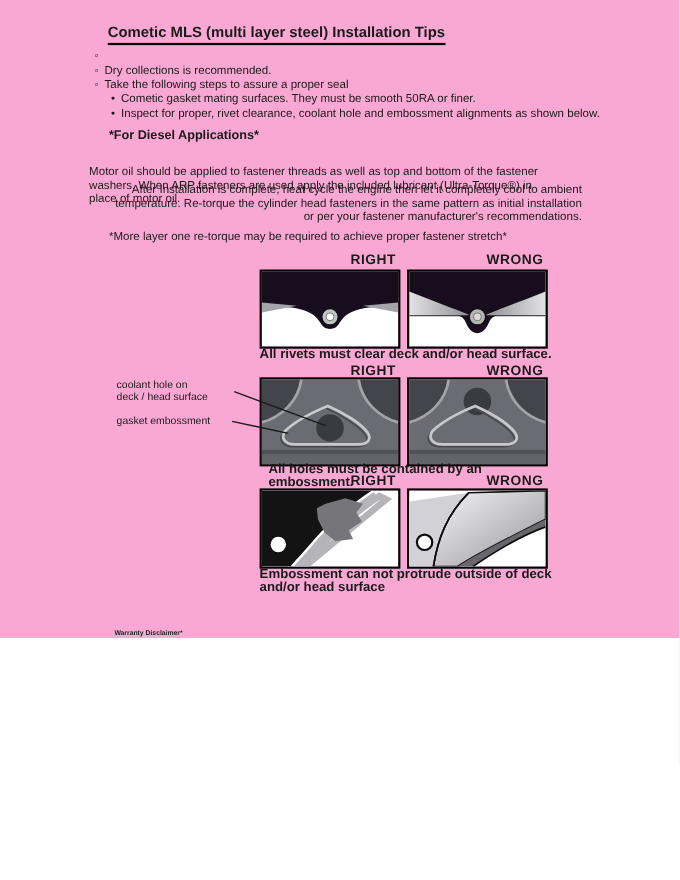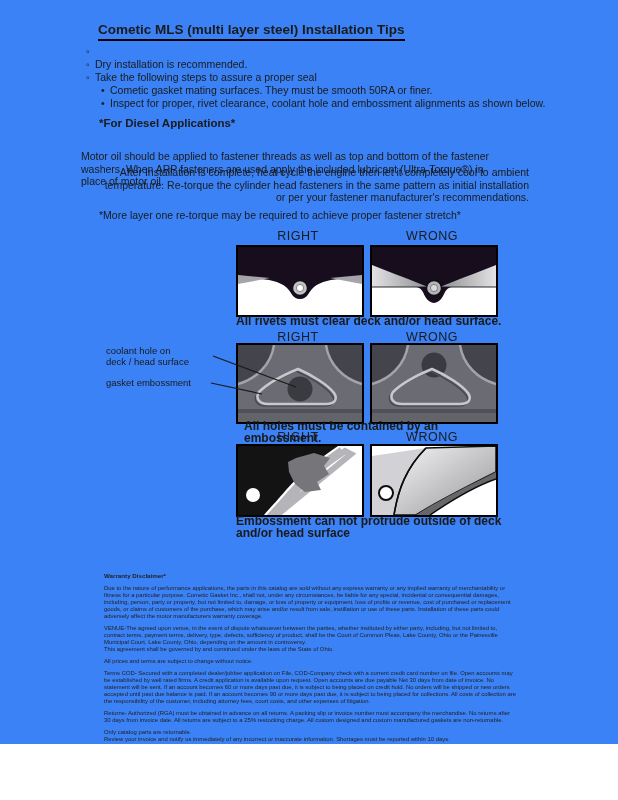--- a/index.html
+++ b/index.html
@@ -1,26 +1,26 @@
 <!DOCTYPE html>
 <html><head>
 <meta charset="utf-8">
 <style>
   html,body{margin:0;padding:0;background:#ffffff;}
-  .page{position:relative;width:618px;height:744px;background:#3b82f6;overflow:hidden;
+  .page{position:relative;width:618px;height:580px;background:#f9a8d4;overflow:hidden;
         font-family:"Liberation Sans",sans-serif;color:#1a1a1a;}
   .abs{position:absolute;}
   .title{font-size:13.5px;font-weight:bold;border-bottom:2px solid #000;padding-bottom:2px;white-space:nowrap;}
   .bullets{font-size:10.5px;line-height:13px;}
   .bullet-row{display:flex;}
   .bullet-row .mark{width:9px;flex:none;}
   .bullet-row.sub{margin-left:15px;}
   .sec-head{font-size:11.5px;font-weight:bold;}
   .para{font-size:10.5px;line-height:12.5px;white-space:pre-line;}
-  .rw-label{font-size:12.5px;font-weight:400;text-align:center;width:124px;letter-spacing:.5px;}
+  .rw-label{font-size:12.5px;font-weight:700;text-align:right;width:124px;letter-spacing:.5px;}
   .diag{width:124px;height:68px;border:2px solid #000;display:block;}
   .diag2{width:124px;height:77px;border:2px solid #000;display:block;}
   .caption{font-size:12px;font-weight:600;white-space:pre-line;line-height:11.5px;}
   .callout{font-size:9.5px;line-height:11px;text-align:left;white-space:pre-line;}
   .fineprint{width:412px;font-size:5.9px;line-height:7px;color:#222;}
   .fineprint .fp-head{font-weight:bold;margin:0 0 6px 0;font-size:6.2px;}
   .fineprint p{margin:0 0 5px 0;white-space:pre-line;}
   .footer-code{font-size:13px;color:#3a3a3a;letter-spacing:.3px;}
   svg{display:block;}
   .overlay{pointer-events:none;}
@@ -31,21 +31,21 @@
 <div class="page">
 
   <div class="abs title" style="left:98px;top:22px;">Cometic MLS (multi layer steel) Installation Tips</div>
 
   <div class="abs bullets" style="left:86px;top:45px;width:470px;">
     <div class="bullet-row">
       <span class="mark">◦</span>
     </div>
     <div class="bullet-row">
       <span class="mark">◦</span>
-      <span>Dry installation is recommended.</span>
+      <span>Dry collections is recommended.</span>
     </div>
     <div class="bullet-row">
       <span class="mark">◦</span>
       <span>Take the following steps to assure a proper seal</span>
     </div>
     <div class="bullet-row sub">
       <span class="mark">•</span>
       <span>Cometic gasket mating surfaces.  They must be smooth 50RA or finer.</span>
     </div>
     <div class="bullet-row sub">

